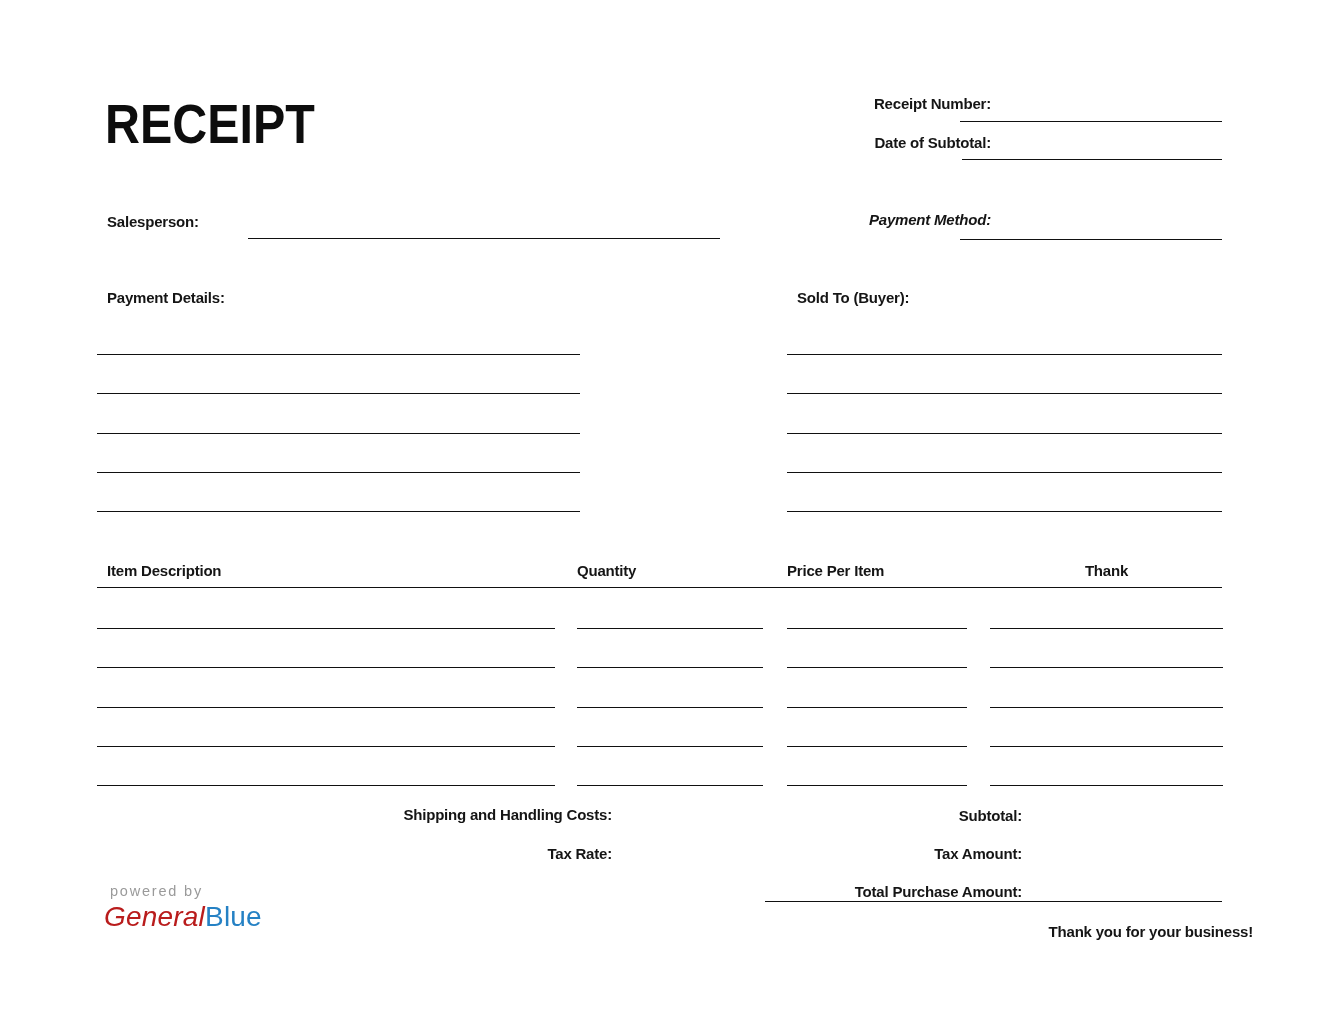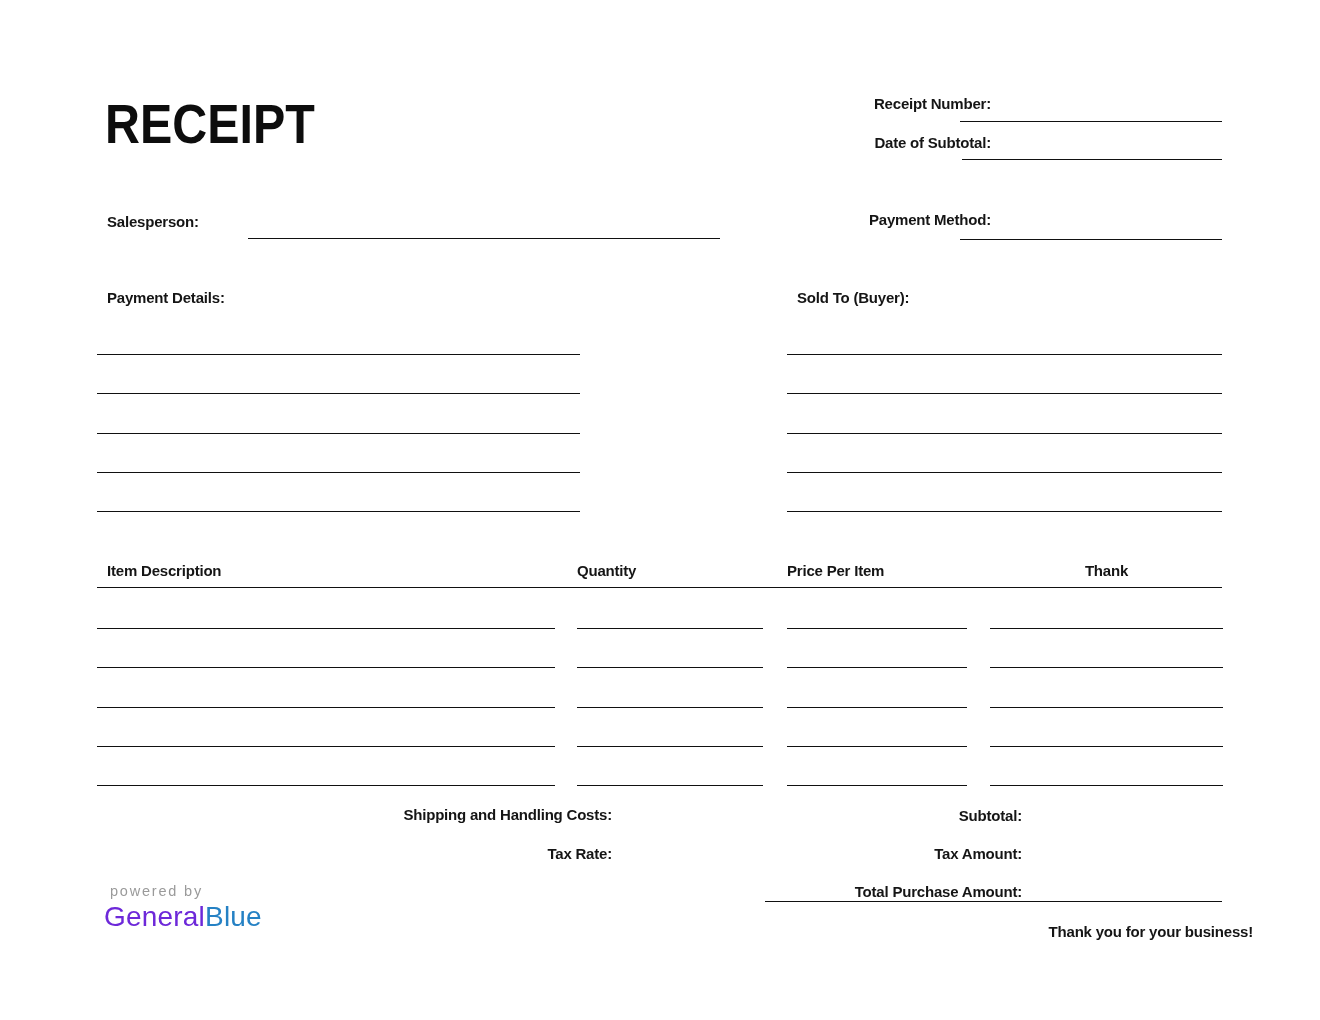--- a/index.html
+++ b/index.html
@@ -37,21 +37,21 @@
     height:0;
     border-bottom:1.5px solid #111111;
   }
   
   .receipt-number-label{top:94px;right:369px;}
   .line-receipt-number{left:960px;top:121px;width:262px;}
   .date-label{top:133px;right:369px;}
   .line-date{left:962px;top:159px;width:260px;}
   .salesperson-label{top:212px;left:107px;}
   .line-salesperson{left:248px;top:238px;width:472px;}
-  .payment-label{top:210px;right:369px;}
+  .payment-label{top:210px;right:369px;font-style:italic;}
   .line-payment{left:960px;top:239px;width:262px;}
   
   .company-label{top:288px;left:107px;}
   .soldto-label{top:288px;left:797px;}
   
   .th-desc{top:561px;left:107px;}
   .th-qty{top:561px;left:577px;width:186px;text-align:left;}
   .th-price{top:561px;left:787px;width:180px;}
   .th-total{top:561px;left:990px;width:233px;text-align:center;}
   .header-rule{left:97px;top:587px;width:1125px;}
@@ -69,21 +69,21 @@
     font-size:14.5px;line-height:16px;
     color:#9a9a9a;letter-spacing:1.8px;
     font-weight:normal;white-space:nowrap;
   }
   .brand{
     position:absolute;left:104px;top:901px;
     font-size:28px;line-height:31px;
     font-weight:normal;letter-spacing:0.2px;
     white-space:nowrap;
   }
-  .brand .general{color:#6d28d9;}
+  .brand .general{color:#b91c1c;font-style:italic;}
   .brand .blue{color:#2581c4;}
 </style>
 </head>
 <body>
 
 <div class="page">
 
   <h1 class="title">RECEIPT</h1>
 
   <div class="lbl receipt-number-label">Receipt Number:</div>

